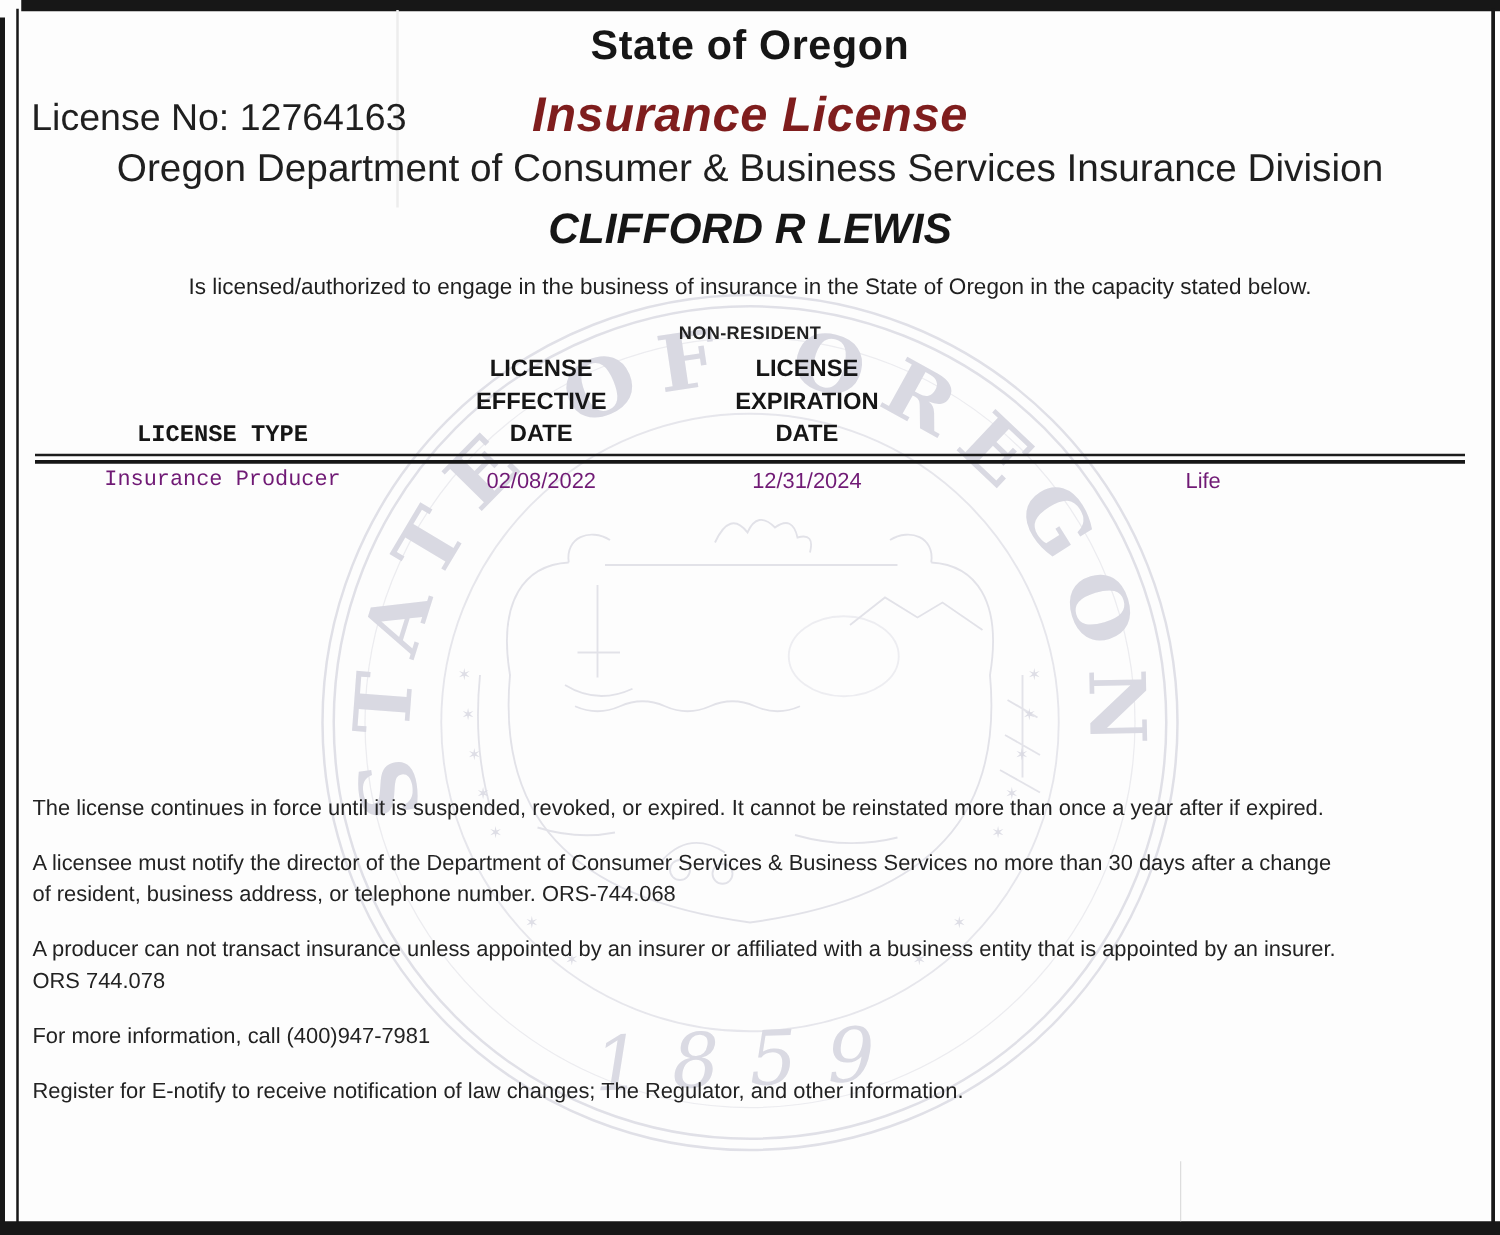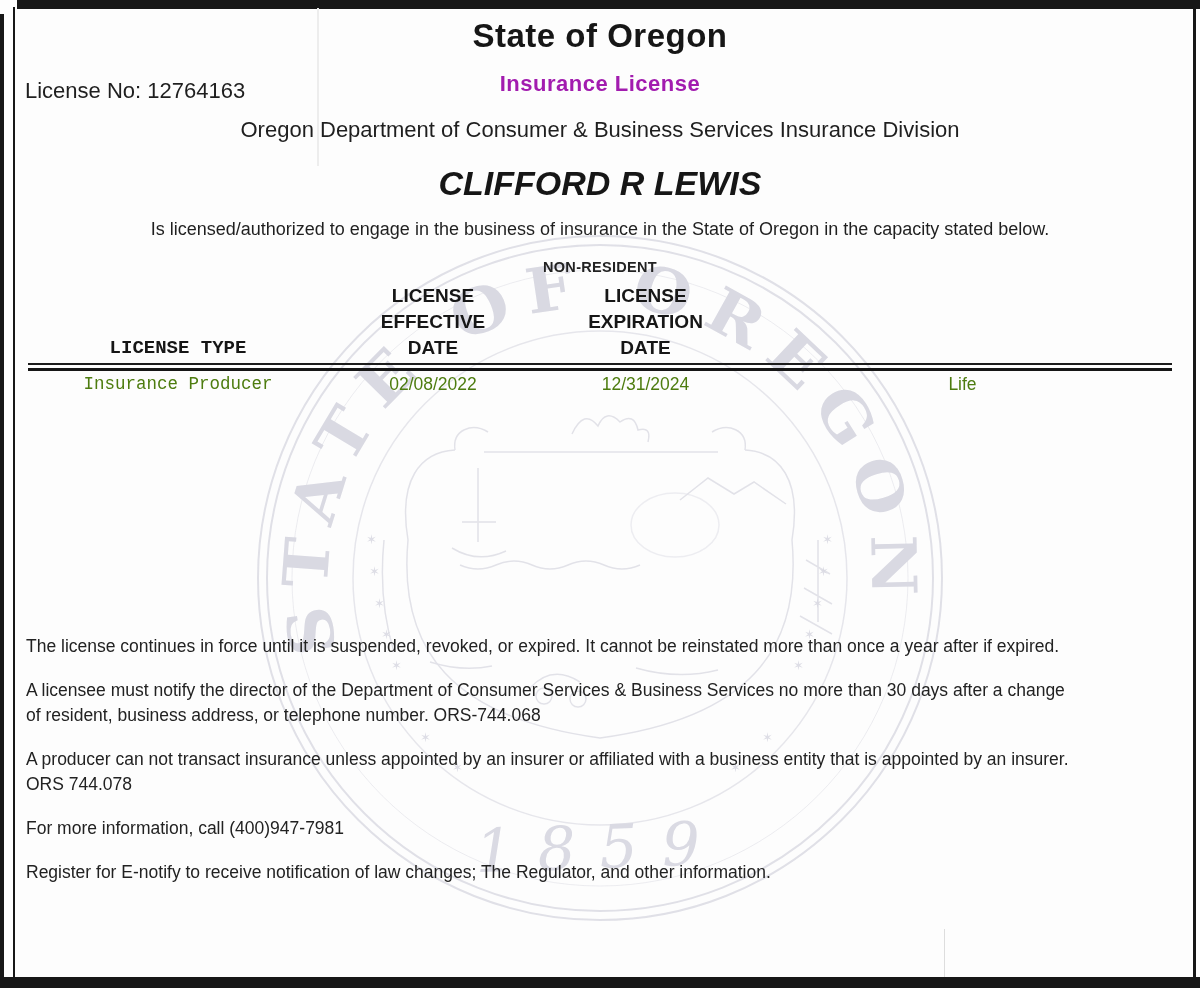--- a/index.html
+++ b/index.html
@@ -20,38 +20,38 @@
   .b-right{right:4px;top:7px;bottom:9px;width:3px;}
   
   .artifact-v1{position:absolute;left:317px;top:8px;height:158px;width:2px;background:#ededed;}
   .artifact-v2{position:absolute;left:944px;bottom:11px;height:48px;width:1px;background:#dddddd;}
 
   
   .seal{position:absolute;left:0;top:0;z-index:0;pointer-events:none;}
 
   
   .content{position:relative;z-index:1;}
-  .license-no{position:absolute;left:25px;top:78px;font-size:22px;}
+  .license-no{position:absolute;left:25px;top:78px;font-size:30px;}
   .c{position:absolute;left:0;right:0;text-align:center;}
   .title1{top:17px;font-size:33px;font-weight:bold;letter-spacing:.5px;color:#161616;}
-  .title2{top:71px;font-size:22px;font-weight:bold;letter-spacing:.5px;color:#a21caf;}
-  .dept{top:117px;font-size:22px;}
+  .title2{top:71px;font-size:39px;font-weight:bold;letter-spacing:.5px;color:#7f1d1d;font-style:italic;}
+  .dept{top:117px;font-size:31px;}
   .name{top:164px;font-size:34px;font-weight:bold;font-style:italic;color:#161616;}
   .capacity{top:219px;font-size:18px;}
   .residency{top:246px;font-size:14.5px;font-weight:bold;letter-spacing:.3px;color:#222;margin-top:13px;}
 
   
   .license-table{position:absolute;left:28px;right:28px;top:283px;}
   .cols{display:flex;}
   .col{display:flex;flex-direction:column;justify-content:flex-end;align-items:center;text-align:center;}
   .col0{width:300px;font-family:Liberation Mono, monospace;} .col1{width:210px;} .col2{width:215px;} .col3{flex:1;}
   .hdr{font-size:19px;font-weight:bold;line-height:26px;color:#161616;}
   .rule{height:3px;border-top:2px solid #1c1c1c;border-bottom:3px solid #161616;margin-top:2px;}
   .vals{display:flex;margin-top:3px;}
-  .val{font-size:17.5px;text-align:center;color:#4d7c0f;}
+  .val{font-size:17.5px;text-align:center;color:#701a75;}
 
   
   .paras{position:absolute;left:26px;right:24px;top:634px;}
   .paras p{margin:0 0 19px 0;font-size:17.5px;line-height:25px;white-space:pre-line;color:#222;}
 </style>
 </head>
 <body>
 
 <div class="page">
 

